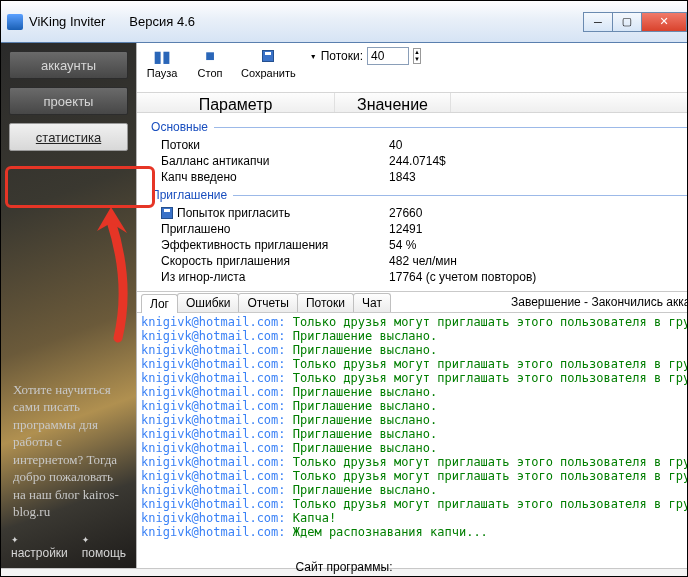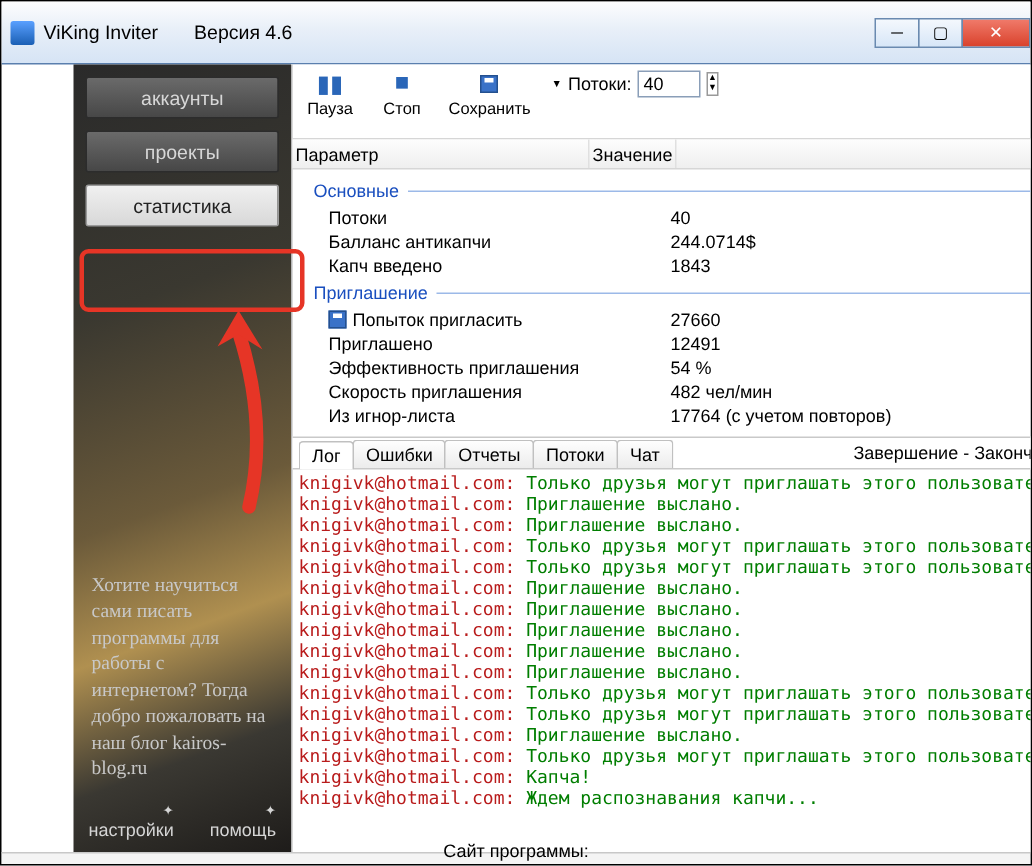--- a/index.html
+++ b/index.html
@@ -5,51 +5,51 @@
 * { box-sizing: border-box; margin: 0; padding: 0; }
 body { font-family: "Segoe UI", Tahoma, sans-serif; font-size: 12px; background: #fff; width: 688px; height: 577px; overflow: hidden; border: 1px solid #000; }
 .titlebar { height: 42px; background: linear-gradient(#fdfdfe,#e8eff8 45%,#d6e4f5); display: flex; align-items: center; border-bottom: 1px solid #5a7fae; }
 .ticon { width: 16px; height: 16px; margin: 0 6px; background: linear-gradient(#5aa0ff,#1a5fb4); border-radius: 2px; }
 .title { font-size: 13px; color: #000; }
 .version { margin-left: 24px; font-size: 13px; }
 .winbtns { margin-left: auto; display: flex; }
 .winbtn { width: 30px; height: 20px; border: 1px solid #6a8ab0; margin-left: -1px; background: linear-gradient(#f4f8fd,#d7e6f7); display: flex; align-items: center; justify-content: center; font-size: 11px; }
 .winbtn.close { background: linear-gradient(#f07a6a,#d9422c); color: #fff; width: 46px; border-top-right-radius: 0; }
 .main { display: flex; height: calc(100% - 30px - 20px); }
-.sidebar { width: 160px; background: linear-gradient(160deg,#2a2a2a 0%,#3a3830 30%,#6b5a3a 55%,#b09050 70%,#3a3832 85%,#1e1c1a 100%); padding: 8px 8px 4px; display: flex; flex-direction: column; position: relative; margin-left: 48px; }
+.sidebar { width: 160px; background: linear-gradient(160deg,#2a2a2a 0%,#3a3830 30%,#6b5a3a 55%,#b09050 70%,#3a3832 85%,#1e1c1a 100%); padding: 8px 8px 4px; display: flex; flex-direction: column; position: relative; }
 .navbtn { height: 28px; margin-bottom: 8px; background: linear-gradient(#6a6a6a,#474747); border: 1px solid #2c2c2c; border-radius: 2px; color: #d7d7d7; font-size: 13px; display: flex; align-items: center; justify-content: center; cursor: pointer; }
-.navbtn.active { background: linear-gradient(#f0f0f0,#d8d8d8); color: #222; border: 1px solid #9a9a9a; }
+.navbtn.active { background: linear-gradient(#f0f0f0,#d8d8d8); color: #222; border: 1px solid #9a9a9a; text-decoration: underline; }
 .hl { position: absolute; border: 3px solid #e63526; border-radius: 6px; }
 .arrow-svg { position: absolute; }
 .promo { margin-top: auto; color: #c8c8c8; font-size: 13px; line-height: 1.35; padding: 2px 4px 8px; font-family: Liberation Serif, serif; }
-.sbfoot { display: flex; gap: 24px; color: #d5d5d5; font-size: 12px; padding: 3px 2px 4px; text-align: right; }
+.sbfoot { display: flex; gap: 14px; color: #d5d5d5; font-size: 12px; padding: 3px 2px 4px; }
 .sbfoot span::before { content: "✦ "; font-size: 9px; }
 .content { flex: 1; background: #fff; display: flex; flex-direction: column; border-left: 1px solid #b6b6b6; }
 .toolbar { height: 50px; display: flex; align-items: flex-start; padding: 4px 8px 0; gap: 14px; border-bottom: 1px solid #d6d6d6; }
 .tbtn { display: flex; flex-direction: column; align-items: center; font-size: 11px; gap: 2px; cursor: pointer; min-width: 34px; }
 .tbtn .ic { width: 18px; height: 18px; display: flex; align-items: center; justify-content: center; font-size: 16px; color: #2a66b8; }
 .threads { display: flex; align-items: center; gap: 4px; font-size: 12px; }
 .threads input { width: 42px; height: 18px; border: 1px solid #8a9eb8; padding: 0 3px; font-size: 12px; }
 .cols { height: 20px; display: flex; border-bottom: 1px solid #d6d6d6; background: linear-gradient(#fdfdfd,#efefef); }
-.cols div { padding: 3px 2px; font-size: 12px; border-right: 1px solid #e0e0e0; }
+.cols div { padding: 3px 22px; font-size: 16px; border-right: 1px solid #e0e0e0; text-align: center; }
 .cols div:first-child { width: 198px; }
 .stats { padding: 4px 0 6px 0; font-size: 12px; overflow: hidden; }
 .grp { color: #1a4fbf; padding: 3px 0 3px 14px; display: flex; align-items: center; }
 .grp::after { content: ""; flex: 1; height: 1px; background: #9cb9e8; margin-left: 6px; margin-right: 6px; }
 .row { display: flex; padding: 1px 0 1px 24px; }
 .row .lbl { width: 228px; display: flex; align-items: center; gap: 4px; }
 .row .val { }
 .saveic { width: 12px; height: 12px; background: #3a72c8; border: 1px solid #24508f; display: inline-block; position: relative; }
 .saveic::after { content: ""; position: absolute; top: 1px; left: 2px; width: 6px; height: 3px; background: #fff; }
 .tabs { display: flex; align-items: center; border-top: 1px solid #c9c9c9; border-bottom: 1px solid #c9c9c9; background: #fff; padding-left: 4px; height: 22px; }
 .tab { padding: 2px 8px; border: 1px solid #c0c0c0; border-bottom: none; margin-right: -1px; background: linear-gradient(#fefefe,#ececec); font-size: 12px; cursor: pointer; border-radius: 3px 3px 0 0; }
 .tab.active { background: #fff; position: relative; top: 1px; }
 .status-r { margin-left: auto; font-size: 12px; padding-right: 6px; }
 .log { flex: 1; overflow: auto; font-family: Consolas, monospace; font-size: 12px; line-height: 14px; padding: 2px 4px; white-space: pre; color: #007e00; }
-.log .user { color: #b91c1c; }
+.log .user { color: #3b82f6; }
 .footer { height: 20px; border-top: 1px solid #c8c8c8; display: flex; align-items: center; justify-content: flex-end; padding: 0 8px; font-size: 12px; background: #f4f4f4; flex-direction: column; }
 .footer a { color: #a21caf; text-decoration: underline; margin-left: 4px; }
 </style>
 </head>
 <body>
 
 <div class="titlebar">
   <div class="ticon"></div>
   <span class="title">ViKing Inviter</span>
   <span class="version">Версия 4.6</span>

